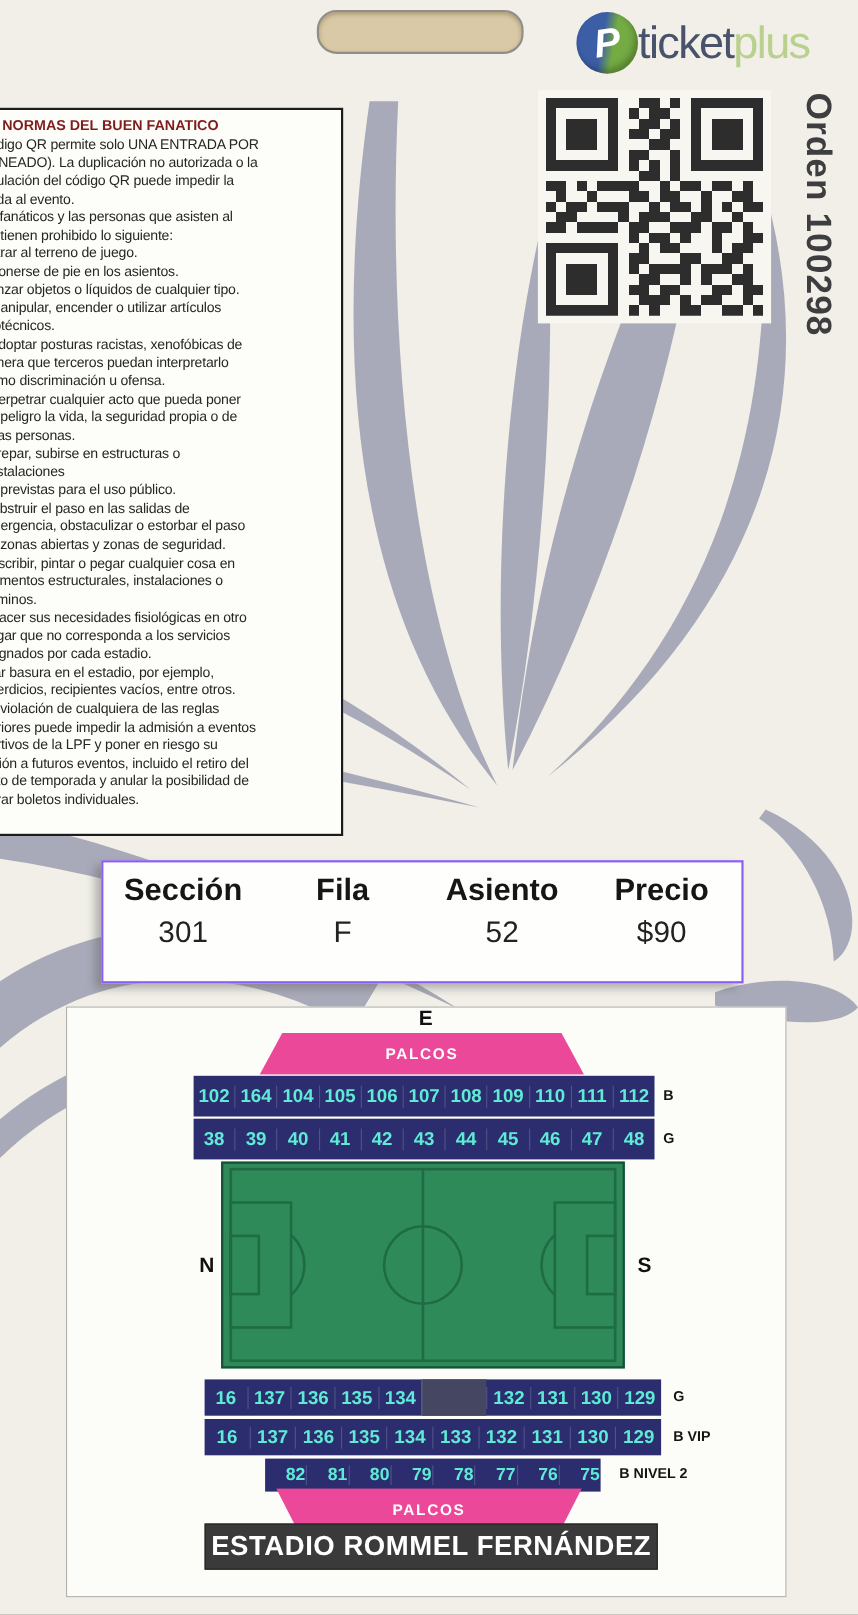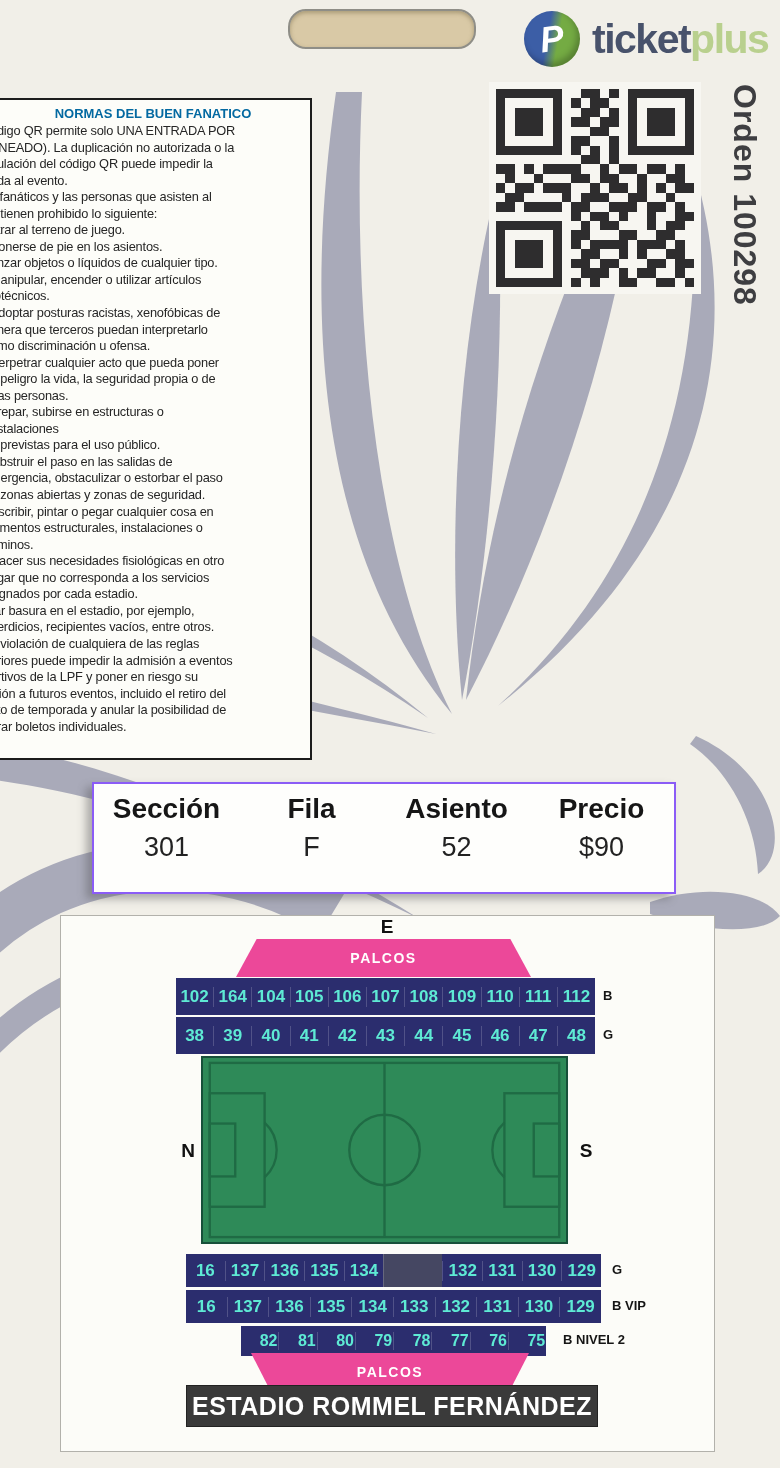--- a/index.html
+++ b/index.html
@@ -9,35 +9,35 @@
 
   
   .punch-slot{position:absolute;left:288px;top:9px;width:184px;height:36px;border-radius:18px;
               background:#d9c9a6;border:2px solid #8f8e87;box-shadow:inset 0 2px 4px rgba(120,105,70,.5);}
   .logo{position:absolute;left:524px;top:10px;height:58px;display:flex;align-items:center;}
   .logo-icon{width:56px;height:56px;border-radius:50%;position:relative;
              background:linear-gradient(100deg,#3c5ea6 42%,#74ab43 60%);
              box-shadow:inset -3px -4px 6px rgba(0,0,0,.25);}
   .logo-icon span{position:absolute;left:0;top:0;width:100%;height:100%;display:flex;align-items:center;
              justify-content:center;color:#fff;font-weight:bold;font-style:italic;font-size:36px;transform:rotate(-8deg);}
-  .logo-word{font-size:41px;font-weight:bold;letter-spacing:-1.5px;margin-left:12px;}
+  .logo-word{font-size:41px;font-weight:normal;letter-spacing:-1.5px;margin-left:0;}
   .logo-word .t1{color:#48526b;}
   .logo-word .t2{color:#b9d08e;}
 
   .order-number{position:absolute;left:726px;top:84px;writing-mode:vertical-rl;
                 font-size:32px;font-weight:bold;color:#3e3e41;letter-spacing:1px;}
 
   
   .qr-wrap{position:absolute;left:489px;top:82px;width:212px;height:212px;background:#f7f6f1;padding:0;}
   .qr-wrap svg{position:absolute;left:7px;top:7px;width:198px;height:198px;fill:#2e2d2e;shape-rendering:crispEdges;}
 
   
   .rules{position:absolute;left:-14px;top:98px;width:326px;height:662px;background:#fdfdf9;
          border:2px solid #1c1c1c;padding:6px 6px 4px 2px;box-sizing:border-box;overflow:hidden;}
-  .rules-title{font-size:13px;font-weight:bold;text-align:center;color:#0369a1;margin:0 0 2px 12px;white-space:nowrap;}
+  .rules-title{font-size:13px;font-weight:bold;color:#7f1d1d;margin:0 0 2px 12px;white-space:nowrap;}
   .rule-line{font-size:12.8px;line-height:16.55px;color:#262626;white-space:nowrap;letter-spacing:-0.2px;}
 
   
   .seat-card{position:absolute;left:92px;top:782px;width:584px;height:112px;background:#fefefc;
              border:2px solid #8b5cf6;box-sizing:border-box;display:grid;grid-template-columns:1fr 1fr 1fr 1fr;
              box-shadow:-6px 5px 8px rgba(90,90,95,.45);}
   .seat-col{text-align:center;padding-top:9px;}
   .seat-head{font-size:28px;font-weight:bold;color:#161616;}
   .seat-val{font-size:27px;color:#222;margin-top:7px;}
 

